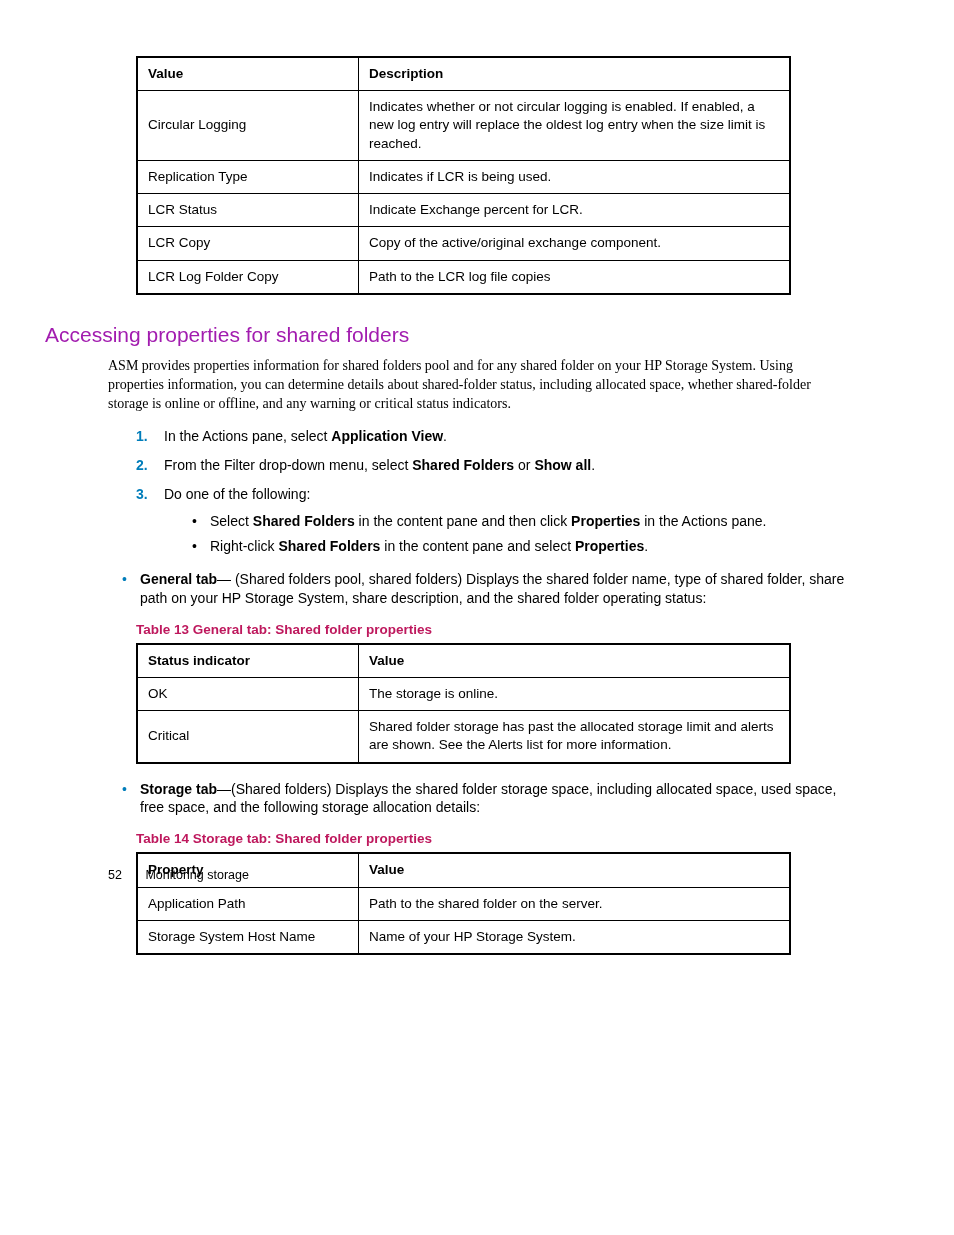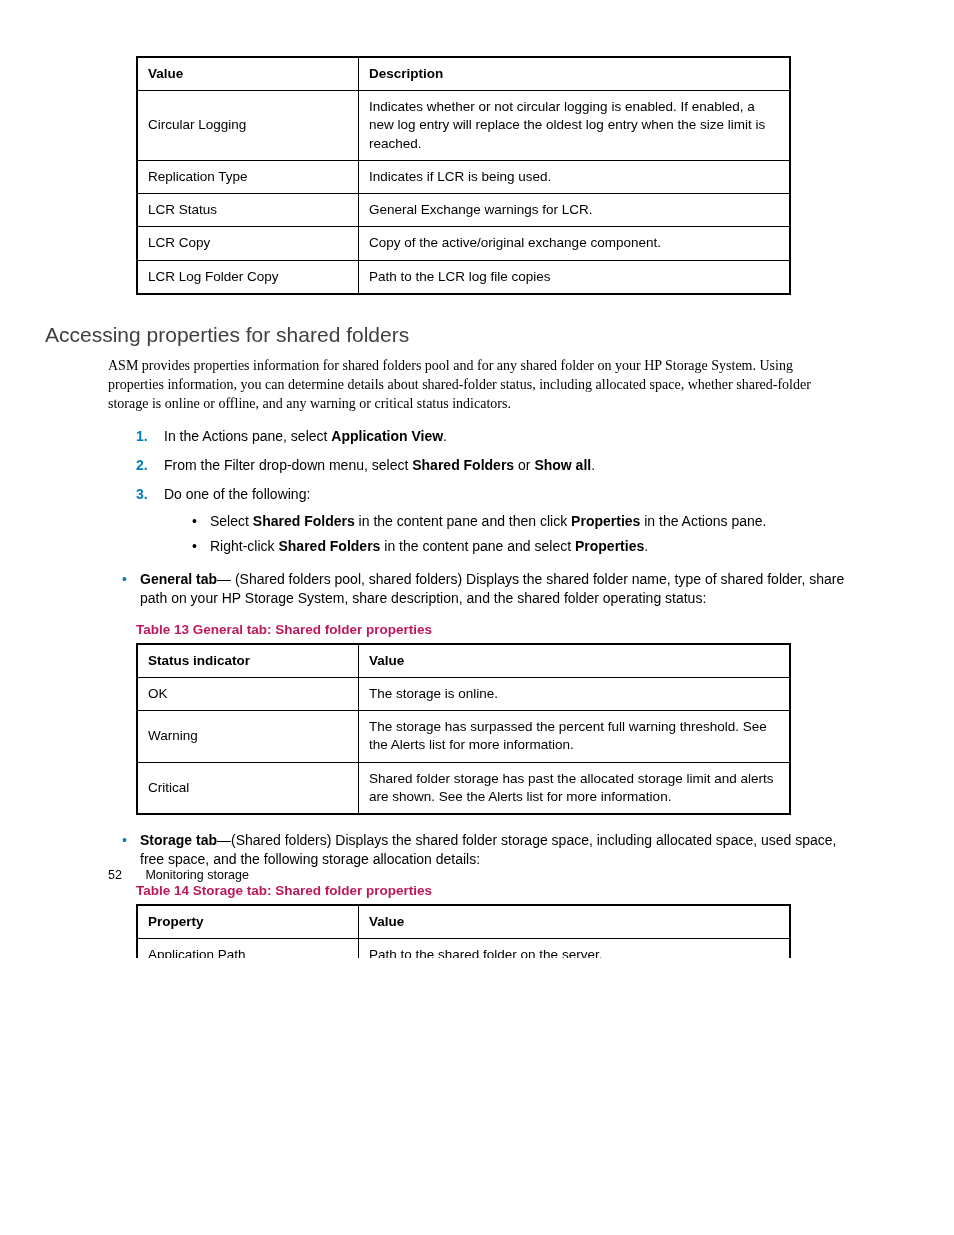--- a/index.html
+++ b/index.html
@@ -36,21 +36,21 @@
   table th {
     font-weight: bold;
   }
   
   table { border: 2px solid #000; }
   table th:first-child, table td:first-child { width: 200px; }
   
   h2.section {
     font-family: Arial, Helvetica, sans-serif;
     font-weight: normal;
-    color: #404040;
+    color: #a21caf;
     font-size: 21px;
     margin: 28px 0 10px -63px;
   }
   .caption {
     color: #be185d;
     font-weight: bold;
     font-size: 13.5px;
     margin: 12px 0 6px 28px;
   }
   
@@ -148,21 +148,21 @@
       <tr>
         <td>Circular Logging</td>
         <td>Indicates whether or not circular logging is enabled. If enabled, a new log entry will replace the oldest log entry when the size limit is reached.</td>
       </tr>
       <tr>
         <td>Replication Type</td>
         <td>Indicates if LCR is being used.</td>
       </tr>
       <tr>
         <td>LCR Status</td>
-        <td>General Exchange warnings for LCR.</td>
+        <td>Indicate Exchange percent for LCR.</td>
       </tr>
       <tr>
         <td>LCR Copy</td>
         <td>Copy of the active/original exchange component.</td>
       </tr>
       <tr>
         <td>LCR Log Folder Copy</td>
         <td>Path to the LCR log file copies</td>
       </tr>
     </tbody>
@@ -206,24 +206,20 @@
         <th>Status indicator</th>
         <th>Value</th>
       </tr>
     </thead>
     <tbody>
       <tr>
         <td>OK</td>
         <td>The storage is online.</td>
       </tr>
       <tr>
-        <td>Warning</td>
-        <td>The storage has surpassed the percent full warning threshold. See the Alerts list for more information.</td>
-      </tr>
-      <tr>
         <td>Critical</td>
         <td>Shared folder storage has past the allocated storage limit and alerts are shown. See the Alerts list for more information.</td>
       </tr>
     </tbody>
   </table>
 
   <ul class="desc" style="margin-top:16px;">
     <li>
       <b>Storage tab</b><span>—(Shared folders) Displays the shared folder storage space, including allocated space, used space, free space, and the following storage allocation details:</span>
     </li>

